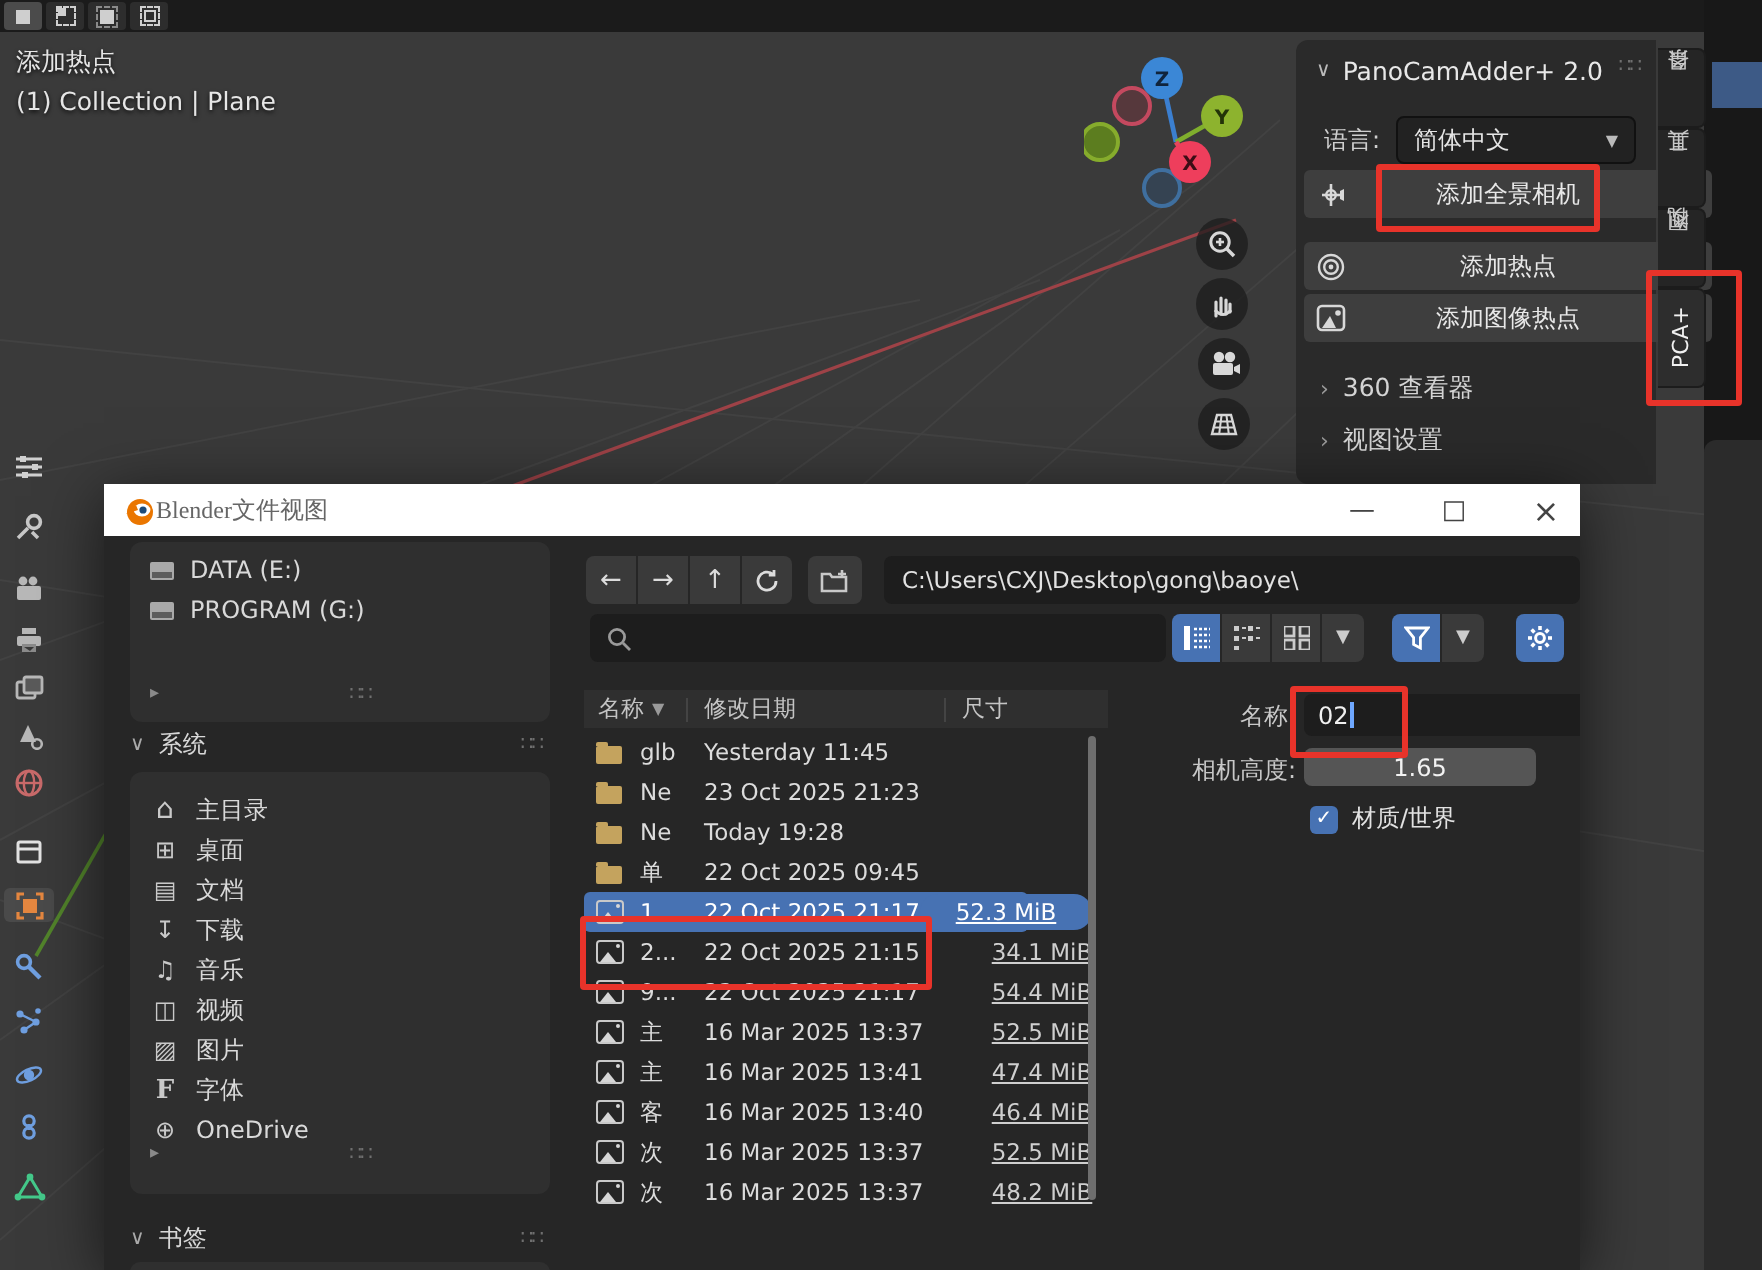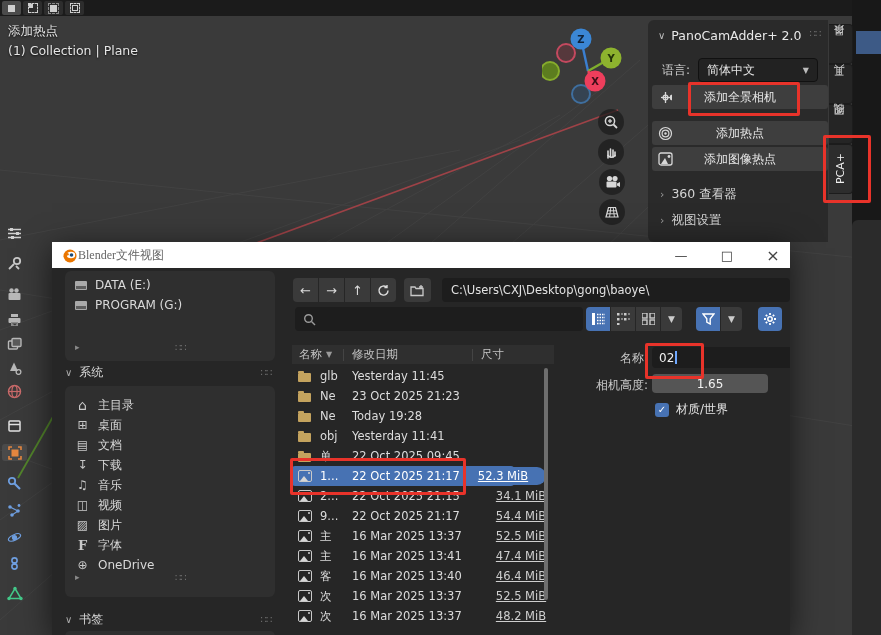--- a/index.html
+++ b/index.html
@@ -38,21 +38,21 @@
 
   
   .npanel{left:648px;top:20px;width:180px;height:222px;background:rgba(42,42,42,.96);
     border-radius:6px 0 0 6px;z-index:2;}
   .npanel-hd{position:absolute;left:10px;top:8px;display:flex;align-items:center;gap:6px;color:#e8e8e8;font-size:12.5px;}
   .grip{color:#6f6f6f;font-size:10px;letter-spacing:-1px;}
   .npanel-grip{position:absolute;right:8px;top:8px;}
   .lang-row{position:absolute;left:14px;top:38px;display:flex;align-items:center;gap:8px;width:156px;}
   .lang-dd{flex:1;height:22px;background:#222;border:1px solid #111;border-radius:4px;display:flex;align-items:center;
     padding:0 8px;justify-content:space-between;color:#e5e5e5;}
-  .pbtn{position:absolute;left:4px;width:176px;height:24px;background:#3e3e3e;border-radius:3px;
+  .pbtn{position:absolute;left:4px;width:204px;height:24px;background:#3e3e3e;border-radius:3px;
     display:flex;align-items:center;color:#e8e8e8;}
   .pbtn .bico{width:26px;display:flex;justify-content:center;}
   .pbtn .blab{flex:1;text-align:center;margin-right:26px;}
   .sect{position:absolute;left:12px;color:#d4d4d4;display:flex;gap:7px;align-items:center;font-size:12.5px;}
   .sect .car{color:#9a9a9a;font-size:11px;}
 
   
   .vtab{left:829px;width:23px;background:#252525;border:1px solid #1c1c1c;border-left:none;
     border-radius:0 4px 4px 0;z-index:2;display:flex;align-items:center;justify-content:center;}
   .vtab span{writing-mode:vertical-rl;transform:rotate(180deg);font-size:11px;color:#c9c9c9;}
@@ -635,28 +635,20 @@
 
         <div class="frow">
           <span class="fic">
             <span class="i-folder"></span>
           </span>
           <span class="fname">Ne</span>
           <span class="fdate">Today 19:28</span>
           <span class="fsize"></span>
         </div>
 
-        <div class="frow">
-          <span class="fic">
-            <span class="i-folder"></span>
-          </span>
-          <span class="fname">obj</span>
-          <span class="fdate">Yesterday 11:41</span>
-          <span class="fsize"></span>
-        </div>
 
         <div class="frow">
           <span class="fic">
             <span class="i-folder"></span>
           </span>
           <span class="fname">单</span>
           <span class="fdate">22 Oct 2025 09:45</span>
           <span class="fsize"></span>
         </div>
 

